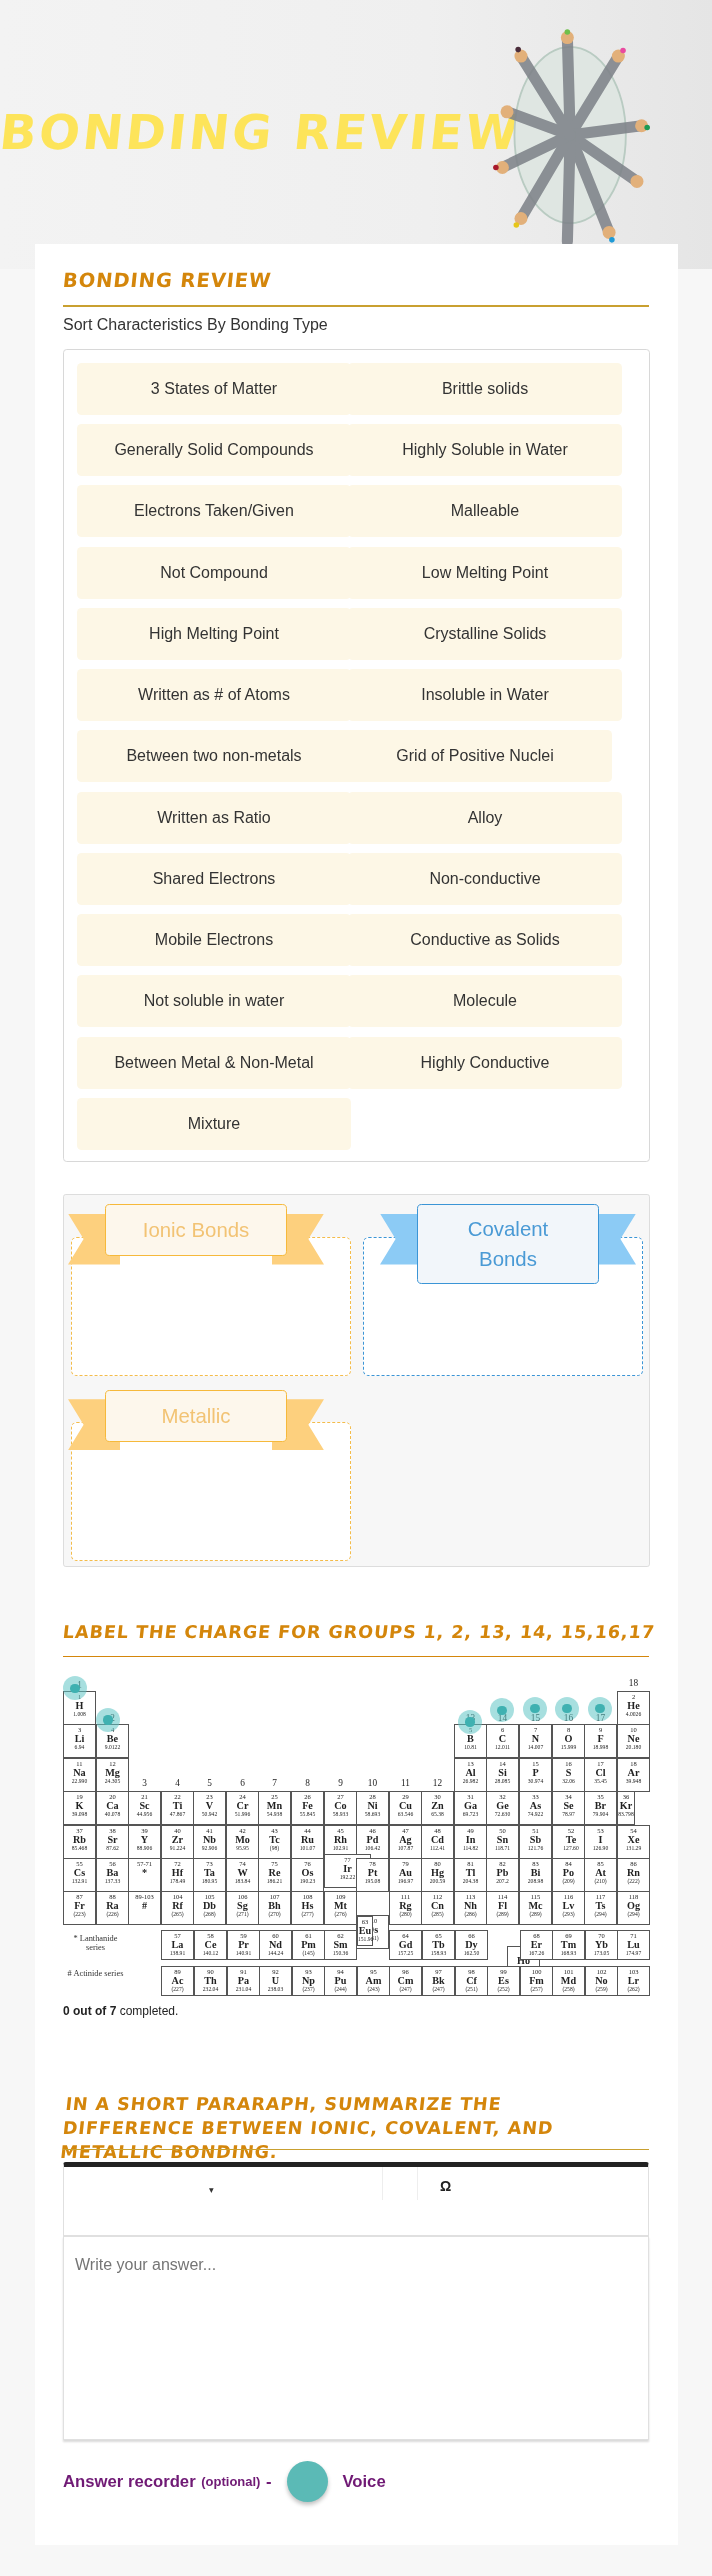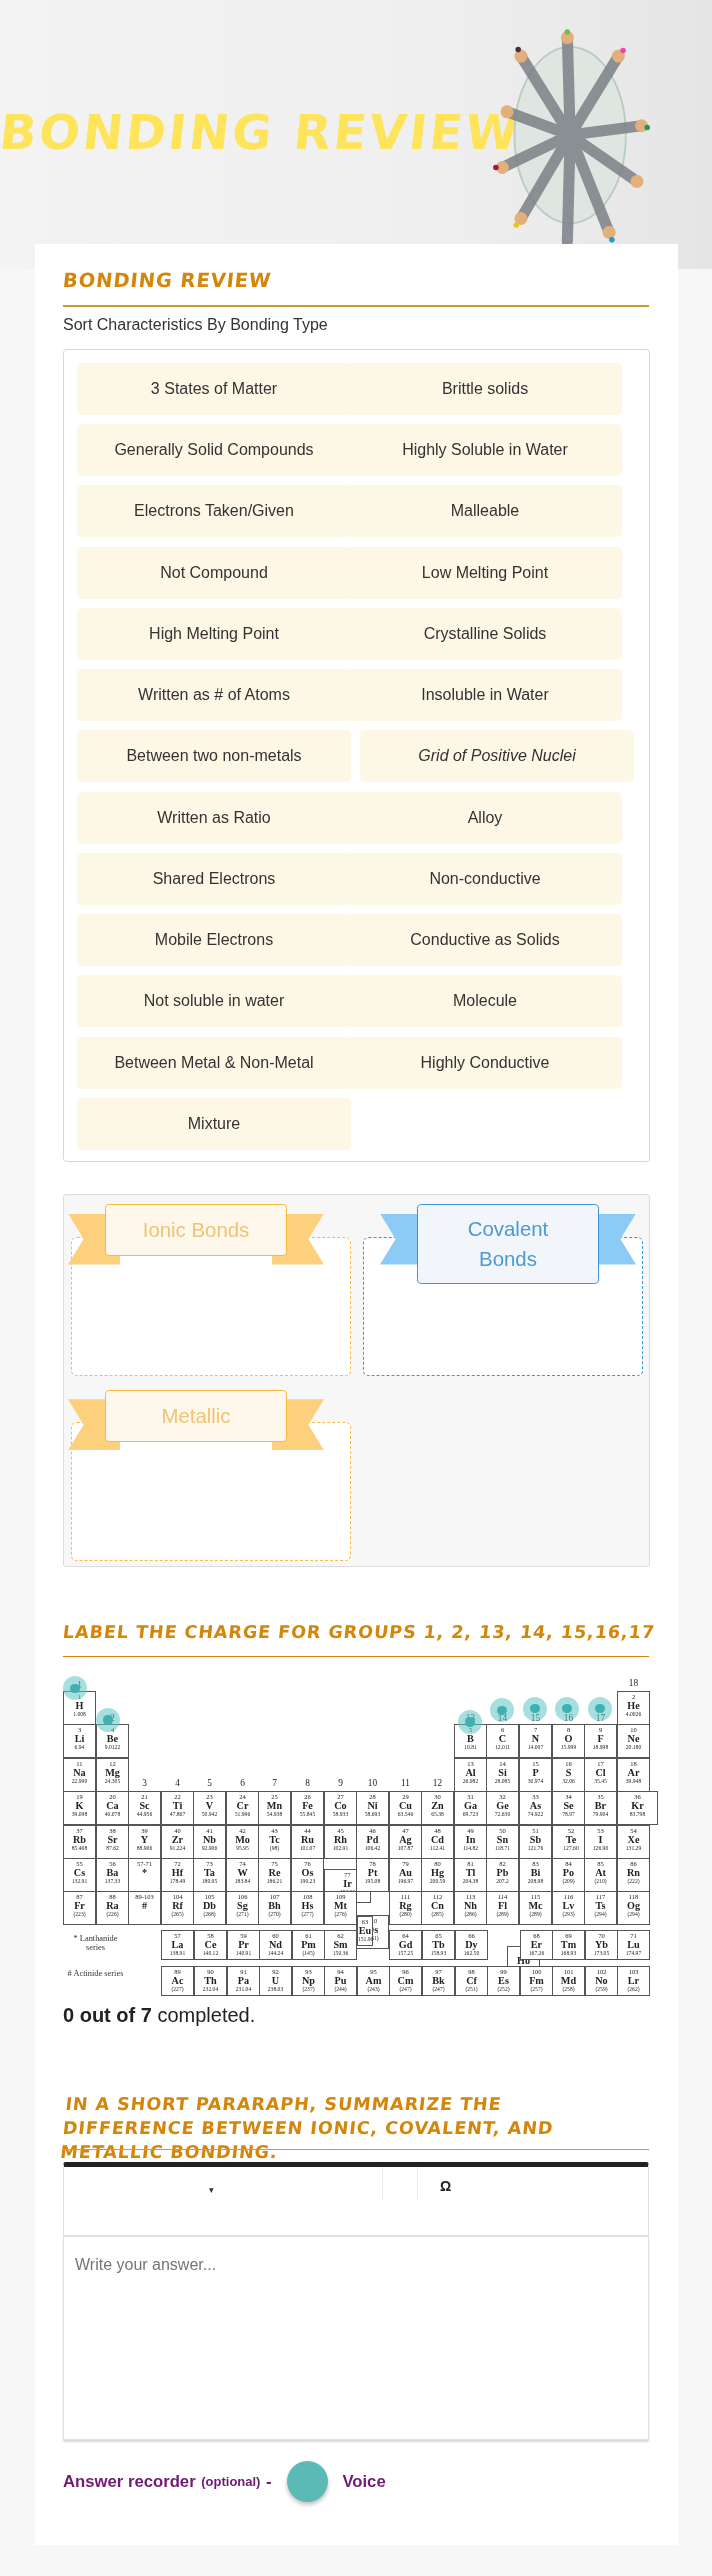--- a/index.html
+++ b/index.html
@@ -26,21 +26,21 @@
 .ribbon.blue .box{background:#f2f6fa;border-color:#3b95d6;color:#4a9ad5;height:80px}
 .ptable{position:absolute;left:63px;top:1678px;width:586px;height:306px}
 .ptable .cell{position:absolute;border:0.9px solid #555;background:#fff;text-align:center;font-family:"Liberation Serif",serif;color:#222;line-height:1}
 .cell .n{font-size:6.5px;display:block;margin-top:1.9px}
 .cell .s{font-size:10.2px;font-weight:bold;display:block;margin-top:0.9px}
 .cell .m{font-size:5.6px;display:block;margin-top:0.9px}
 .glabel{position:absolute;font-family:"Liberation Serif",serif;font-size:9.3px;color:#222;text-align:center;width:33px}
 .hotspot{position:absolute;width:24px;height:24px;border-radius:50%;background:rgba(94,196,196,.55);cursor:pointer}
 .hotspot::after{content:"";position:absolute;left:7.4px;top:7.4px;width:9.3px;height:9.3px;border-radius:50%;background:#3fb1b1}
 .serieslabel{position:absolute;font-family:"Liberation Serif",serif;font-size:8.4px;color:#333;text-align:center;width:65px}
-.progress{position:absolute;left:63px;top:2004px;font-size:20px;color:#222}
+.progress{position:absolute;left:63px;top:2004px;font-size:12px;color:#222}
 .progress b{font-weight:bold}
 .editor{position:absolute;left:63px;top:2162px;width:586px;height:278px}
 .toolbar{position:absolute;left:0;top:0;width:586px;height:74px;border:0.9px solid #e0e0e0;border-top:5.6px solid #222;border-radius:2.8px 2.8px 0 0;background:#fff}
 .tb-dd{position:absolute;left:145px;top:16.7px;font-size:9.3px;color:#333}
 .tb-sep1{position:absolute;left:318px;top:0;width:0.9px;height:33px;background:#eee}
 .tb-sep2{position:absolute;left:353px;top:0;width:0.9px;height:33px;background:#eee}
 .tb-omega{position:absolute;left:376px;top:11px;font-size:14px;font-weight:bold;color:#222}
 .answer{position:absolute;left:0;top:74px;width:586px;height:204px;border:0.9px solid #e0e0e0;box-shadow:0 1.9px 1.9px rgba(0,0,0,.15);background:#fff;padding:18.6px 11px;font-size:16px;color:#aaa;resize:none;font-family:"Liberation Sans",sans-serif}
 .recorder{position:absolute;left:63px;top:2461px;display:flex;align-items:center;gap:5.6px;font-size:16.7px;font-weight:bold;color:#701a75}
 .recorder small{font-size:13px}
@@ -100,21 +100,21 @@
       <div class="item" style="left: 284px; top: 74px;">Highly Soluble in Water</div>
       <div class="item" style="left: 13px; top: 135px;">Electrons Taken/Given</div>
       <div class="item" style="left: 284px; top: 135px;">Malleable</div>
       <div class="item" style="left: 13px; top: 197px;">Not Compound</div>
       <div class="item" style="left: 284px; top: 197px;">Low Melting Point</div>
       <div class="item" style="left: 13px; top: 258px;">High Melting Point</div>
       <div class="item" style="left: 284px; top: 258px;">Crystalline Solids</div>
       <div class="item" style="left: 13px; top: 319px;">Written as # of Atoms</div>
       <div class="item" style="left: 284px; top: 319px;">Insoluble in Water</div>
       <div class="item" style="left: 13px; top: 380px;">Between two non-metals</div>
-      <div class="item" style="left: 296px; top: 380px; font-style: italic;">Grid of Positive Nuclei</div>
+      <div class="item" style="left: 274px; top: 380px;">Grid of Positive Nuclei</div>
       <div class="item" style="left: 13px; top: 442px;">Written as Ratio</div>
       <div class="item" style="left: 284px; top: 442px;">Alloy</div>
       <div class="item" style="left: 13px; top: 503px;">Shared Electrons</div>
       <div class="item" style="left: 284px; top: 503px;">Non-conductive</div>
       <div class="item" style="left: 13px; top: 564px;">Mobile Electrons</div>
       <div class="item" style="left: 284px; top: 564px;">Conductive as Solids</div>
       <div class="item" style="left: 13px; top: 625px;">Not soluble in water</div>
       <div class="item" style="left: 284px; top: 625px;">Molecule</div>
       <div class="item" style="left: 13px; top: 687px;">Between Metal &amp; Non-Metal</div>
       <div class="item" style="left: 284px; top: 687px;">Highly Conductive</div>
@@ -314,21 +314,21 @@
       <div class="cell" style="left: 489px; top: 113px; width: 33px; height: 34px;">
         <span class="n">34</span>
         <span class="s">Se</span>
         <span class="m">78.97</span>
       </div>
       <div class="cell" style="left: 521px; top: 113px; width: 33px; height: 34px;">
         <span class="n">35</span>
         <span class="s">Br</span>
         <span class="m">79.904</span>
       </div>
-      <div class="cell" style="left: 554px; top: 113px; width: 41px; height: 34px;">
+      <div class="cell" style="left: 554px; top: 113px; width: 18px; height: 34px;">
         <span class="n">36</span>
         <span class="s">Kr</span>
         <span class="m">83.798</span>
       </div>
       <div class="cell" style="left: 0px; top: 147px; width: 33px; height: 34px;">
         <span class="n">37</span>
         <span class="s">Rb</span>
         <span class="m">85.468</span>
       </div>
       <div class="cell" style="left: 33px; top: 147px; width: 33px; height: 34px;">
@@ -449,21 +449,21 @@
       <div class="cell" style="left: 195px; top: 180px; width: 33px; height: 34px;">
         <span class="n">75</span>
         <span class="s">Re</span>
         <span class="m">186.21</span>
       </div>
       <div class="cell" style="left: 228px; top: 180px; width: 33px; height: 34px;">
         <span class="n">76</span>
         <span class="s">Os</span>
         <span class="m">190.23</span>
       </div>
-      <div class="cell" style="left: 261px; top: 191px; width: 47px; height: 34px;">
+      <div class="cell" style="left: 261px; top: 176px; width: 47px; height: 34px;">
         <span class="n">77</span>
         <span class="s">Ir</span>
         <span class="m">192.22</span>
       </div>
       <div class="cell" style="left: 293px; top: 180px; width: 33px; height: 34px;">
         <span class="n">78</span>
         <span class="s">Pt</span>
         <span class="m">195.08</span>
       </div>
       <div class="cell" style="left: 326px; top: 180px; width: 33px; height: 34px;">

